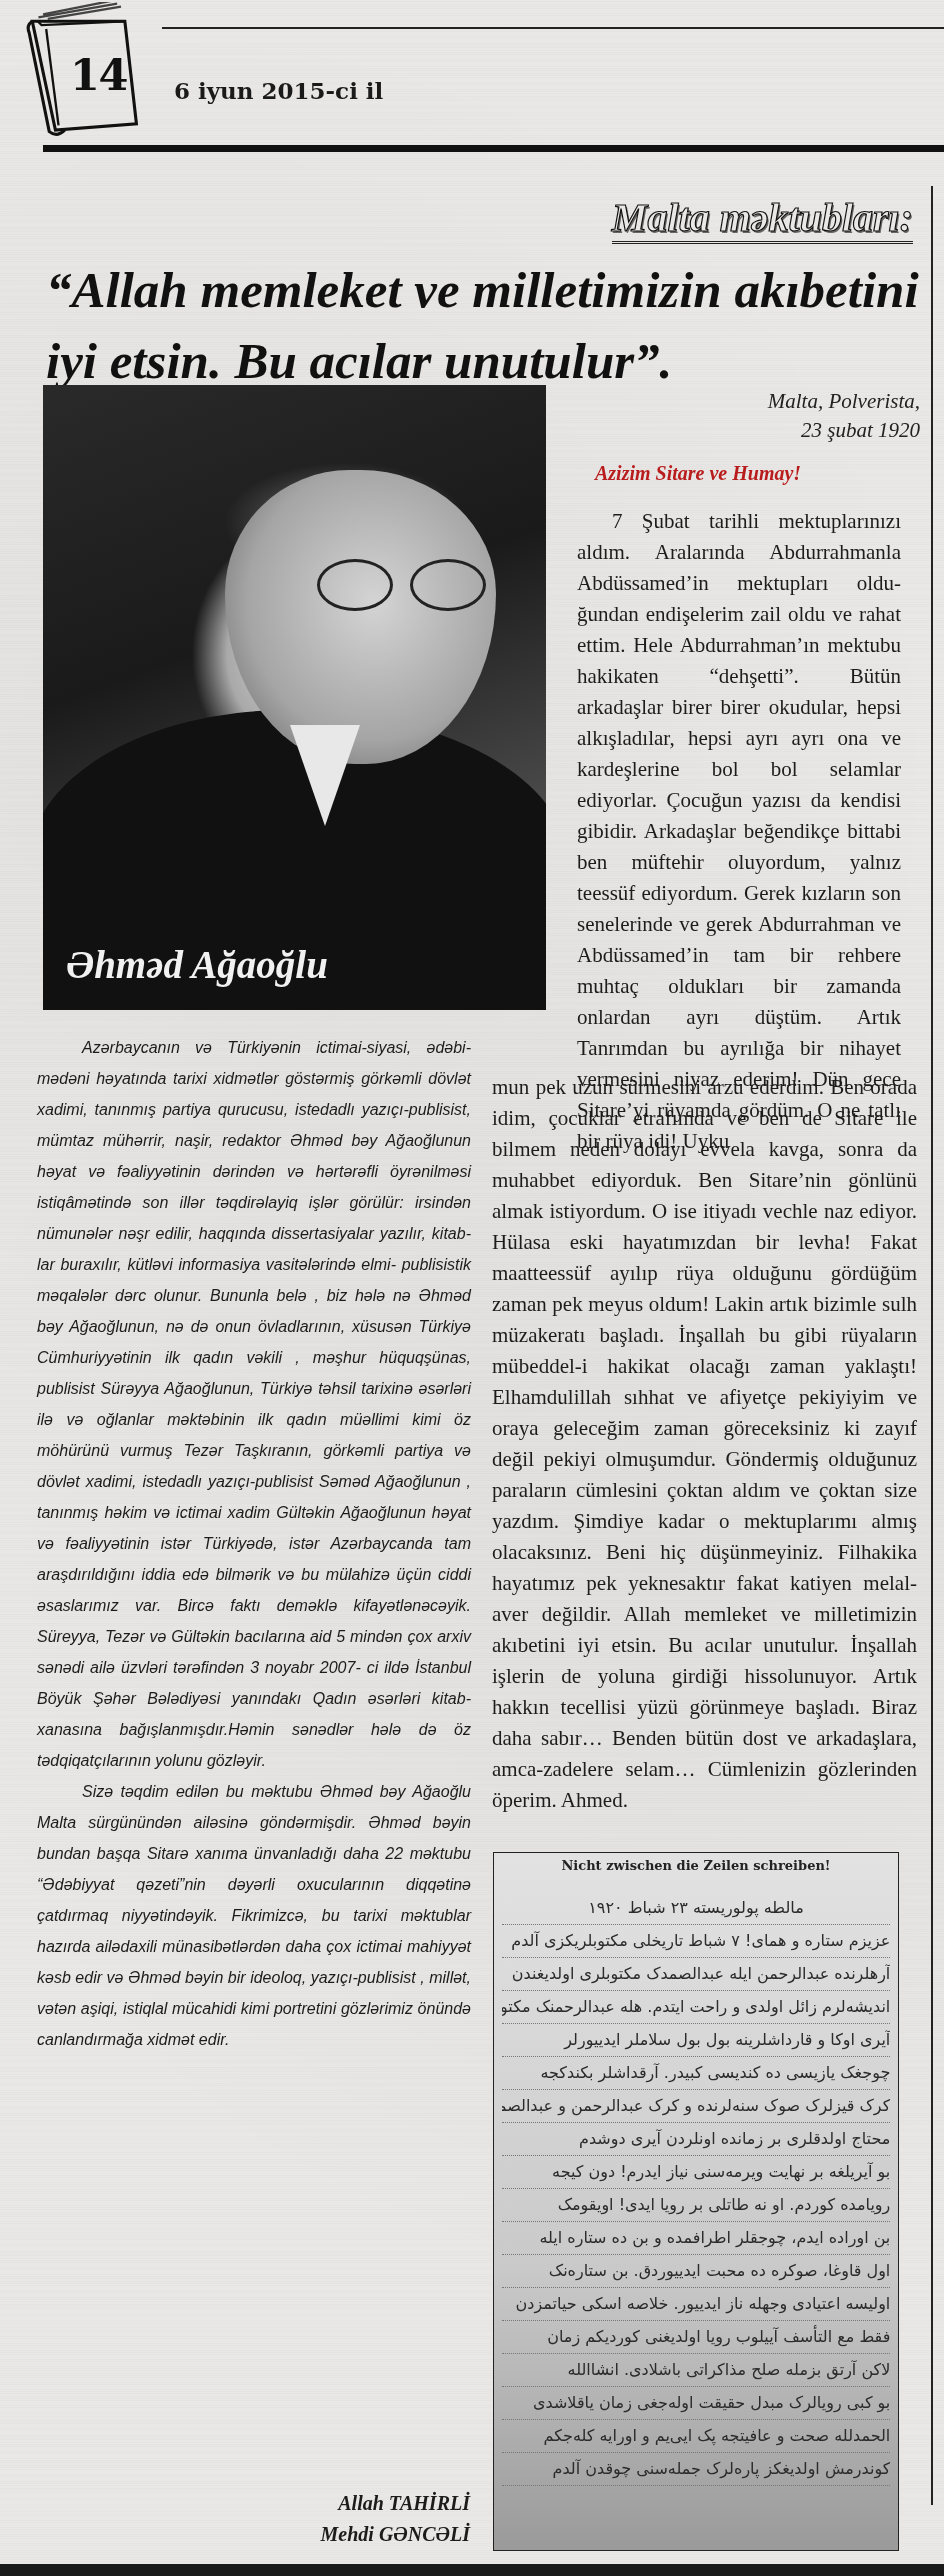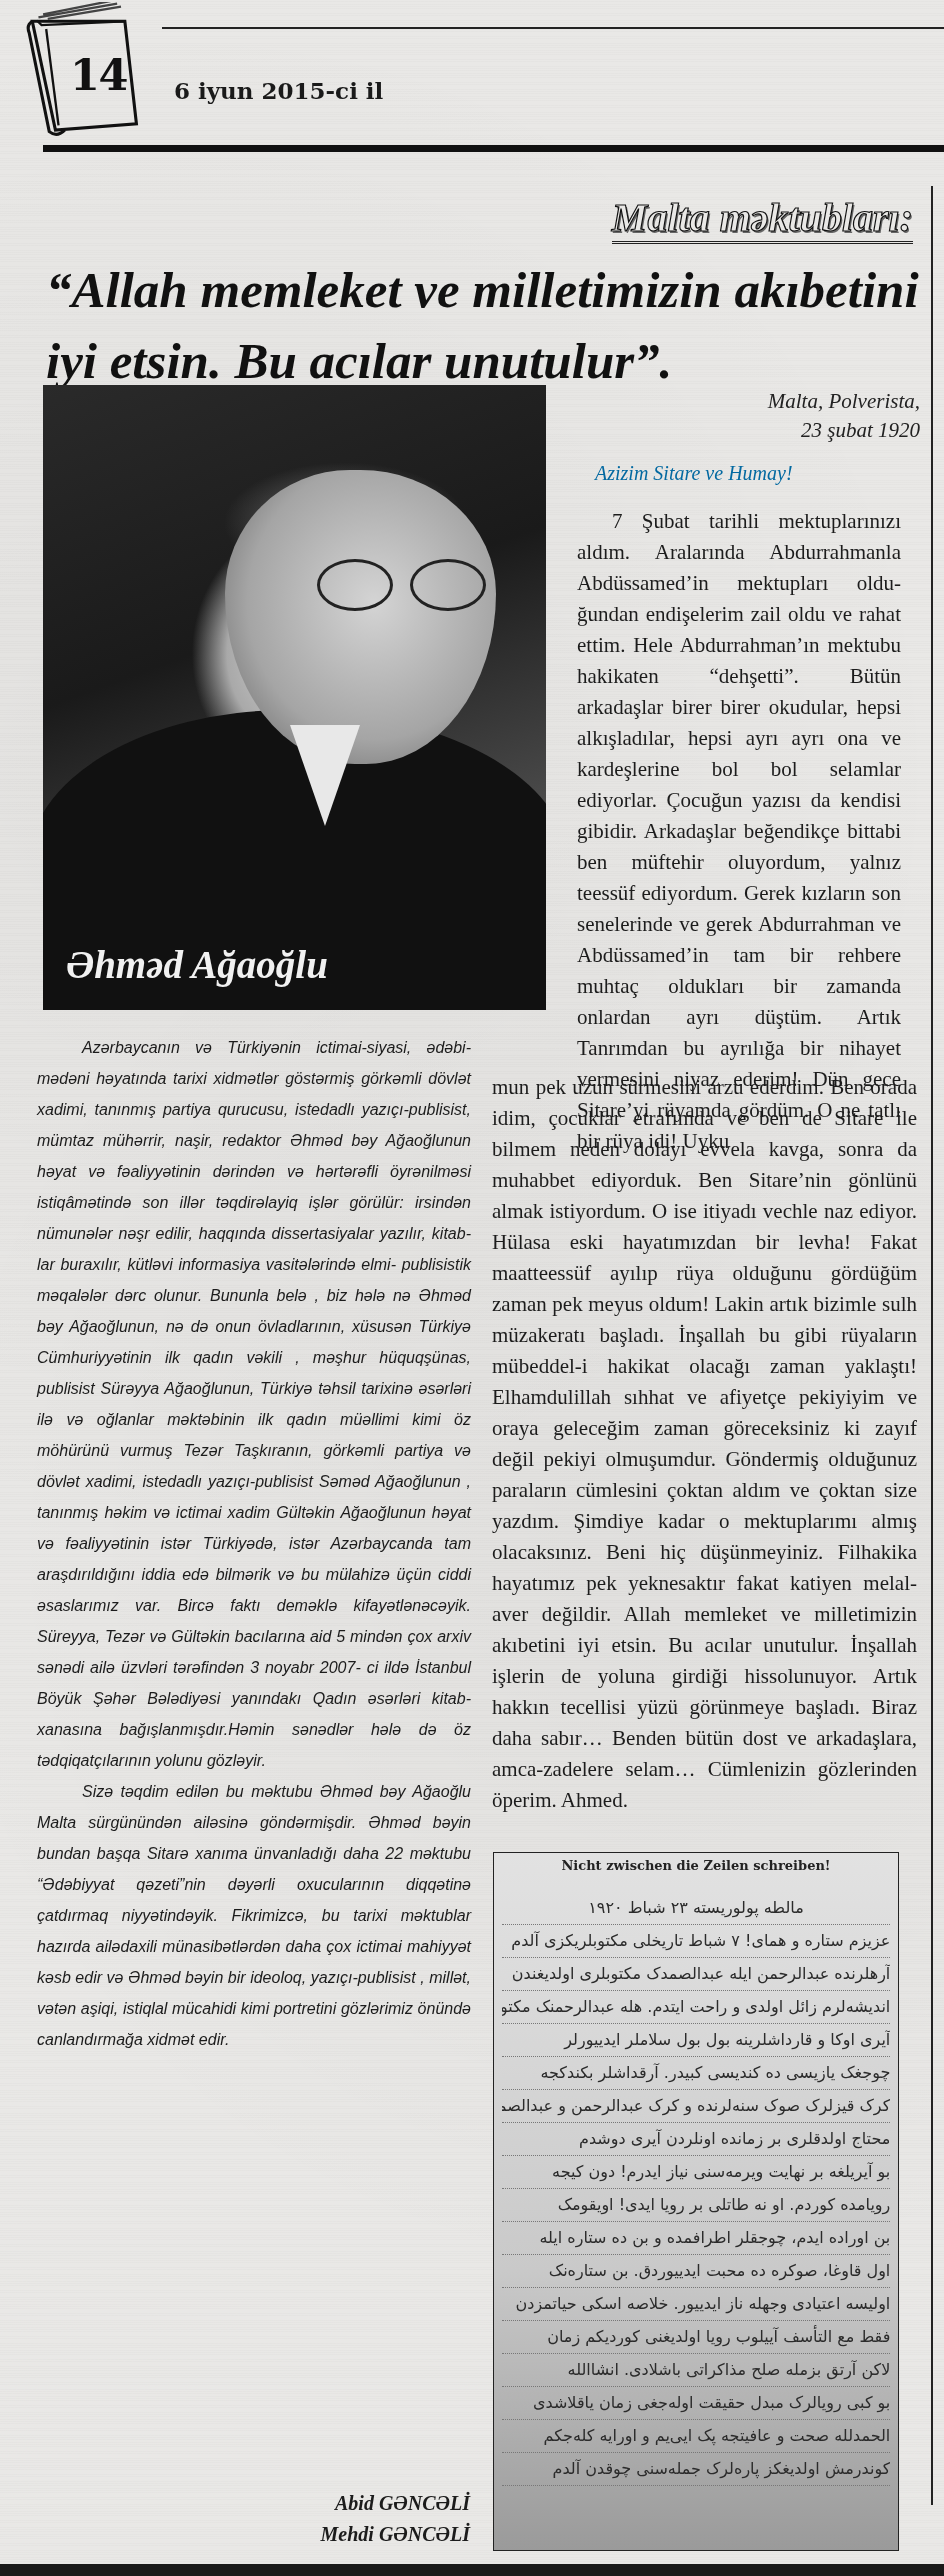--- a/index.html
+++ b/index.html
@@ -93,21 +93,21 @@
   .intro p { margin: 0; text-indent: 45px; }
   .signature {
     position: absolute; right: 475px; top: 2488px; text-align: right;
     font-family: "Liberation Serif", serif; font-style: italic; font-weight: bold;
     font-size: 20px; line-height: 31px; color: #1c1c1c;
   }
 
   
   .salutation {
     position: absolute; left: 595px; top: 462px;
-    font-family: "Liberation Serif", serif; font-style: italic; font-weight: normal; font-size: 20px; color: #0369a1; text-align: center;
+    font-family: "Liberation Serif", serif; font-style: italic; font-weight: bold; font-size: 20px; color: #b91c1c; text-align: center;
   }
   .letter {
     position: absolute; left: 561px; top: 490px; width: 356px;
     font-family: "Liberation Serif", serif; font-size: 21px; line-height: 31px;
     text-align: justify; color: #1c1c1c;
   }
   .letter p { margin: 16px; text-indent: 35px; }
   .letter-lower {
     position: absolute; left: 492px; top: 1072px; width: 425px;
     font-family: "Liberation Serif", serif; font-size: 21px; line-height: 31px;
@@ -164,21 +164,21 @@
   <div class="glasses r"></div>
   <div class="collar"></div>
   <div class="photo-caption">Əhməd Ağaoğlu</div>
 </div>
 
 <div class="intro">
   <p>Azərbaycanın və Türkiyənin ictimai-si­yasi, ədəbi-mədəni həyatında tarixi xid­mətlər göstərmiş görkəmli dövlət xadimi, tanınmış partiya qurucusu, istedadlı yazı­çı-publisist, mümtaz mühərrir, naşir, re­daktor Əhməd bəy Ağaoğlunun həyat və fəaliyyətinin dərindən və hərtərəfli öyrənil­məsi istiqâmətində son illər təqdirəlayiq işlər görülür: irsindən nümunələr nəşr edi­lir, haqqında dissertasiyalar yazılır, kitab­lar buraxılır, kütləvi informasiya vasitələ­rində elmi- publisistik məqalələr dərc olu­nur. Bununla belə , biz hələ nə Əhməd bəy Ağaoğlunun, nə də onun övladlarının, xüsu­sən Türkiyə Cümhuriyyətinin ilk qadın və­kili , məşhur hüquqşünas, publisist Sürəy­ya Ağaoğlunun, Türkiyə təhsil tarixinə əsərləri ilə və oğlanlar məktəbinin ilk qadın müəllimi kimi öz möhürünü vurmuş Tezər Taşkıranın, görkəmli partiya və dövlət xa­dimi, istedadlı yazıçı-publisist Səməd Ağaoğlunun , tanınmış həkim və ictimai xa­dim Gültəkin Ağaoğlunun həyat və fəaliy­yətinin istər Türkiyədə, istər Azərbaycanda tam araşdırıldığını iddia edə bilmərik və bu mülahizə üçün ciddi əsaslarımız var. Bircə faktı deməklə kifayətlənəcəyik. Süreyya, Tezər və Gültəkin bacılarına aid 5 mindən çox arxiv sənədi ailə üzvləri tərəfindən 3 noyabr 2007- ci ildə İstanbul Böyük Şəhər Bələdiyəsi yanındakı Qadın əsərləri kitab­xanasına bağışlanmışdır.Həmin sənədlər hələ də öz tədqiqatçılarının yolunu gözlə­yir.</p>
   <p>Sizə təqdim edilən bu məktubu Əhməd bəy Ağaoğlu Malta sürgünündən ailəsinə göndərmişdir. Əhməd bəyin bundan başqa Sitarə xanıma ünvanladığı daha 22 mək­tubu “Ədəbiyyat qəzeti”nin dəyərli oxucu­larının diqqətinə çatdırmaq niyyətindəyik. Fikrimizcə, bu tarixi məktublar hazırda ai­lədaxili münasibətlərdən daha çox ictimai mahiyyət kəsb edir və Əhməd bəyin bir ideoloq, yazıçı-publisist , millət, vətən aşi­qi, istiqlal mücahidi kimi portretini gözləri­miz önündə canlandırmağa xidmət edir.</p>
 </div>
 <div class="signature">
-  <div>Abid GƏNCƏLİ</div>
+  <div>Allah TAHİRLİ</div>
   <div>Mehdi GƏNCƏLİ</div>
 </div>
 
 <div class="salutation">Azizim Sitare ve Humay!</div>
 <div class="letter">
   <p>7 Şubat tarihli mektuplarınızı aldım. Aralarında Abdurrahmanla Abdüssamed’in mektupları oldu­ğundan endişelerim zail oldu ve ra­hat ettim. Hele Abdurrahman’ın mektubu hakikaten “dehşetti”. Bü­tün arkadaşlar birer birer okudu­lar, hepsi alkışladılar, hepsi ayrı ay­rı ona ve kardeşlerine bol bol se­lamlar ediyorlar. Çocuğun yazısı da kendisi gibidir. Arkadaşlar be­ğendikçe bittabi ben müftehir olu­yordum, yalnız teessüf ediyordum. Gerek kızların son senelerinde ve gerek Abdurrahman ve Abdüssa­med’in tam bir rehbere muhtaç ol­dukları bir zamanda onlardan ayrı düştüm. Artık Tanrımdan bu ayrı­lığa bir nihayet vermesini niyaz ederim! Dün gece Sitare’yi rüyam­da gördüm. O ne tatlı bir rüya idi! Uyku­</p>
 </div>
 <div class="letter-lower">mun pek uzun sürmesini arzu ederdim. Ben orada idim, çocuklar etrafımda ve ben de Sitare ile bilmem neden dolayı ev­vela kavga, sonra da muhabbet ediyor­duk. Ben Sitare’nin gönlünü almak isti­yordum. O ise itiyadı vechle naz ediyor. Hülasa eski hayatımızdan bir levha! Fa­kat maatteessüf ayılıp rüya olduğunu gör­düğüm zaman pek meyus oldum! Lakin artık bizimle sulh müzakeratı başladı. İn­şallah bu gibi rüyaların mübeddel-i haki­kat olacağı zaman yaklaştı! Elhamdulillah sıhhat ve afiyetçe pekiyiyim ve oraya gele­ceğim zaman göreceksiniz ki zayıf değil pekiyi olmuşumdur. Göndermiş olduğu­nuz paraların cümlesini çoktan aldım ve çoktan size yazdım. Şimdiye kadar o mek­tuplarımı almış olacaksınız. Beni hiç dü­şünmeyiniz. Filhakika hayatımız pek yek­nesaktır fakat katiyen melal-aver değildir. Allah memleket ve milletimizin akıbetini iyi etsin. Bu acılar unutulur. İnşallah işle­rin de yoluna girdiği hissolunuyor. Artık hakkın tecellisi yüzü görünmeye başladı. Biraz daha sabır… Benden bütün dost ve arkadaşlara, amca-zadelere selam… Cümlenizin gözlerinden öperim. Ahmed.</div>
 
 <div class="manuscript">

